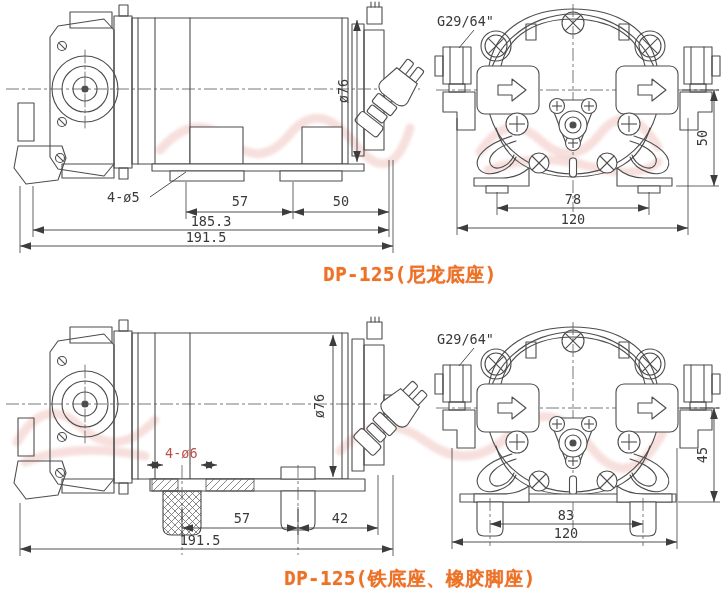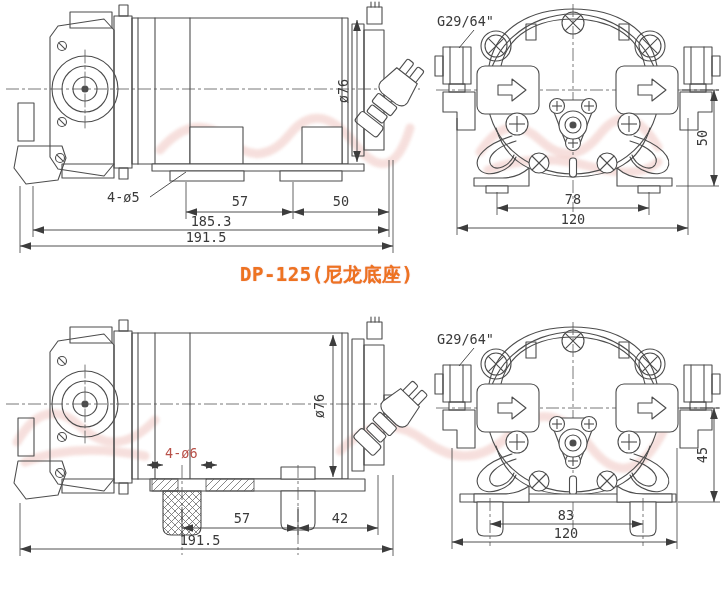--- a/index.html
+++ b/index.html
@@ -9,21 +9,21 @@
   .ln{stroke:#4d4d4d;stroke-width:1.1;fill:none;stroke-linejoin:round;stroke-linecap:round;}
   .lnf{stroke:#4d4d4d;stroke-width:1.1;fill:#fff;stroke-linejoin:round;}
   .cl{stroke:#555;stroke-width:.8;stroke-dasharray:13 3 3 3;fill:none;}
   .ext{stroke:#3d3d3d;stroke-width:.8;fill:none;}
   .dim-line{stroke:#3d3d3d;stroke-width:.9;fill:none;
             marker-start:url(#ah);marker-end:url(#ah);}
   .ldr{stroke:#3d3d3d;stroke-width:.9;fill:none;}
   text.dim{font-family:"DejaVu Sans Mono",monospace;font-size:13.5px;fill:#3a3a3a;}
   text.red{fill:#b85048;}
   .title{position:absolute;font-family:"DejaVu Sans Mono",monospace;font-weight:bold;
-         font-size:19px;color:#ee7320;letter-spacing:.5px;
+         font-size:19px;color:#ee7320;text-align:center;letter-spacing:.5px;
          text-shadow:0 0 1px rgba(200,40,30,.5);white-space:nowrap;}
   .wm{position:absolute;opacity:.45;filter:blur(1.6px);pointer-events:none;}
   .wm path{stroke:rgba(205,74,58,.38);fill:none;stroke-width:9;stroke-linecap:round;}
 </style>
 </head>
 <body>
 
 <div id="canvas">
 
   <svg width="0" height="0" style="position:absolute" aria-hidden="true">
@@ -420,14 +420,15 @@
     <line class="ext" x1="22" y1="130" x2="22" y2="231"></line>
     <line class="ext" x1="247" y1="130" x2="247" y2="231"></line>
     <line class="dim-line" x1="22" y1="224" x2="247" y2="224"></line>
     <text class="dim" x="136" y="220" text-anchor="middle">120</text>
     <line class="ext" x1="250" y1="90" x2="290" y2="90"></line>
     <line class="ext" x1="248" y1="184" x2="290" y2="184"></line>
     <line class="dim-line" x1="284" y1="90" x2="284" y2="184"></line>
     <text class="dim" transform="translate(277,137) rotate(-90)" text-anchor="middle">45</text>
   </svg>
 
+  <div class="title" style="left:220px;top:566px;width:380px">DP-125(铁底座、橡胶脚座)</div>
 
 </div>
 
 </body></html>

